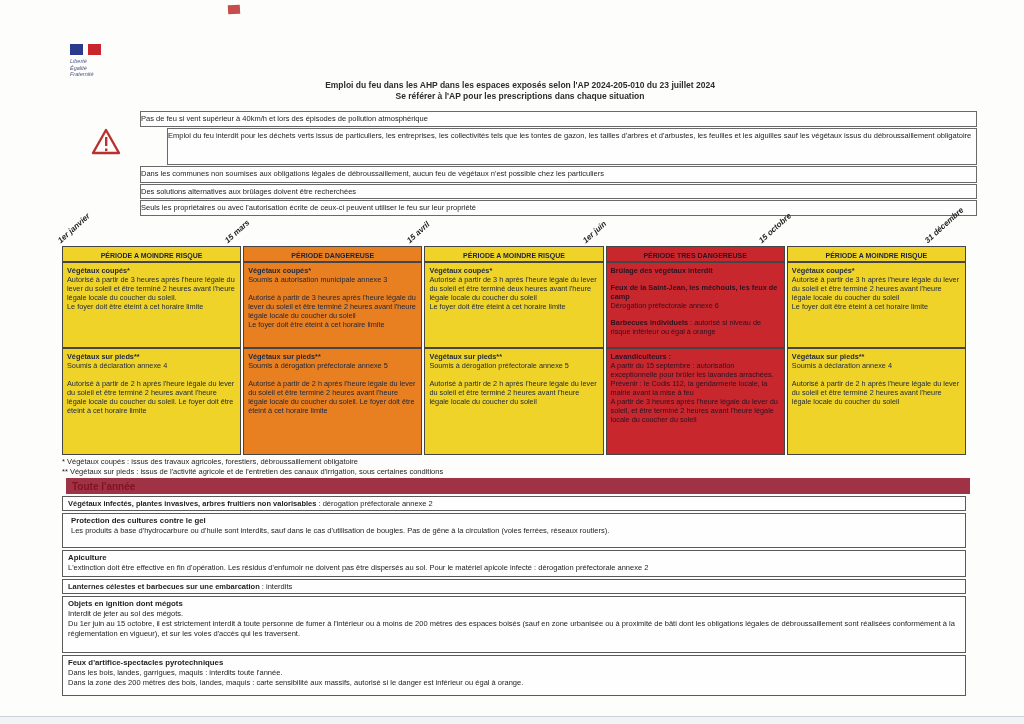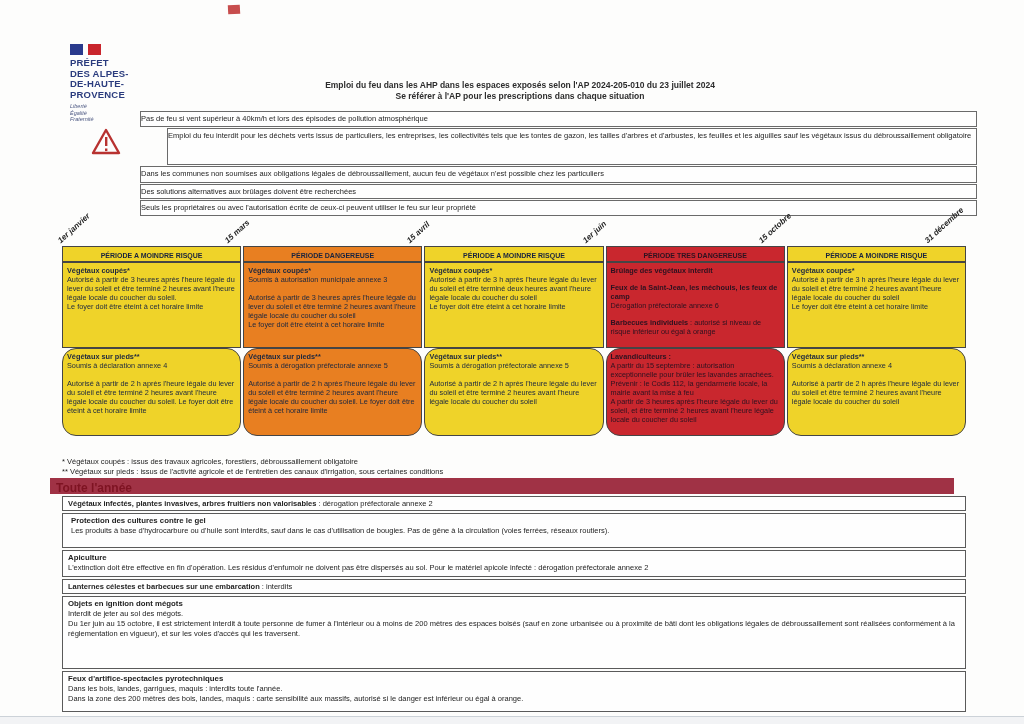--- a/index.html
+++ b/index.html
@@ -39,57 +39,53 @@
   
   .date-label { position:absolute; font-size:8px; font-style:italic; font-weight:bold; color:#222;
     transform:rotate(-42deg); transform-origin:left bottom; white-space:nowrap; }
 
   
   #period-table { position:absolute; left:62px; top:246px; width:904px;
     display:grid; grid-template-columns:repeat(5,1fr); column-gap:2px; row-gap:0; }
   .pcell { border:1px solid #454545; padding:3px 4px; font-size:7.3px; line-height:9px; color:#1b2740; }
   .phead { height:16px; text-align:center; font-weight:bold; font-size:7px; padding-top:4px; color:#18233f; }
   .prow1 { height:86px; }
-  .prow2 { height:88px;border-radius:14px; }
+  .prow2 { height:107px; }
   .bg-y { background:#efd329; }
   .bg-o { background:#e87f21; }
   .bg-r { background:#c9272e; }
   .bg-r .b, .bg-r { color:#2d1220; }
   .mt { margin-top:8px; }
 
   
   #footnotes { position:absolute; left:62px; top:457px; width:904px; font-size:7.5px; line-height:10px; color:#1e1e1e; }
 
   
-  #yr-banner { position:absolute; left:50px; top:478px; width:904px; height:16px;
-    background:#a03245; color:#7e1322; font-weight:bold; font-size:12px; padding:3px 0 0 6px; }
+  #yr-banner { position:absolute; left:66px; top:478px; width:904px; height:16px;
+    background:#a03245; color:#7e1322; font-weight:bold; font-size:10px; padding:3px 0 0 6px; }
   #yr-rules { position:absolute; left:62px; top:496px; width:904px; }
   .rrow { border:1px solid #5a5a5a; background:#fefefe; margin-bottom:2px; padding:2px 5px;
     font-size:7.5px; line-height:10px; color:#1d1d1d; }
   .rrow .tline { font-weight:bold; font-size:7.8px; }
   .r1 { height:15px; } .r2 { height:35px;padding-left:8px; } .r3 { height:27px; }
-  .r4 { height:15px; } .r5 { height:73px; } .r6 { height:41px; }
+  .r4 { height:15px; } .r5 { height:57px; } .r6 { height:41px; }
 
   
   #scan-edge { position:absolute; left:0; top:716px; width:1024px; height:8px; background:#f2f3f5; border-top:1px solid #ccd2d8; }
 </style>
 </head>
 <body>
 
 <div id="page">
 
   <div id="logo">
     <div id="flag">
       <div class="sq" style="background:#2a3a8c"></div>
       <div class="sq" style="background:#c9252c"></div>
     </div>
-    <div id="logo-text" class="pre">PRÉFET
-DES ALPES-
-DE-HAUTE-
-PROVENCE</div>
     <div id="motto" class="pre">Liberté
 Égalité
 Fraternité</div>
   </div>
 
   <div id="scan-mark"></div>
 
   <div id="doc-title">
     <div>Emploi du feu dans les AHP dans les espaces exposés selon l'AP 2024-205-010 du 23 juillet 2024</div>
     <div>Se référer à l'AP pour les prescriptions dans chaque situation</div>

